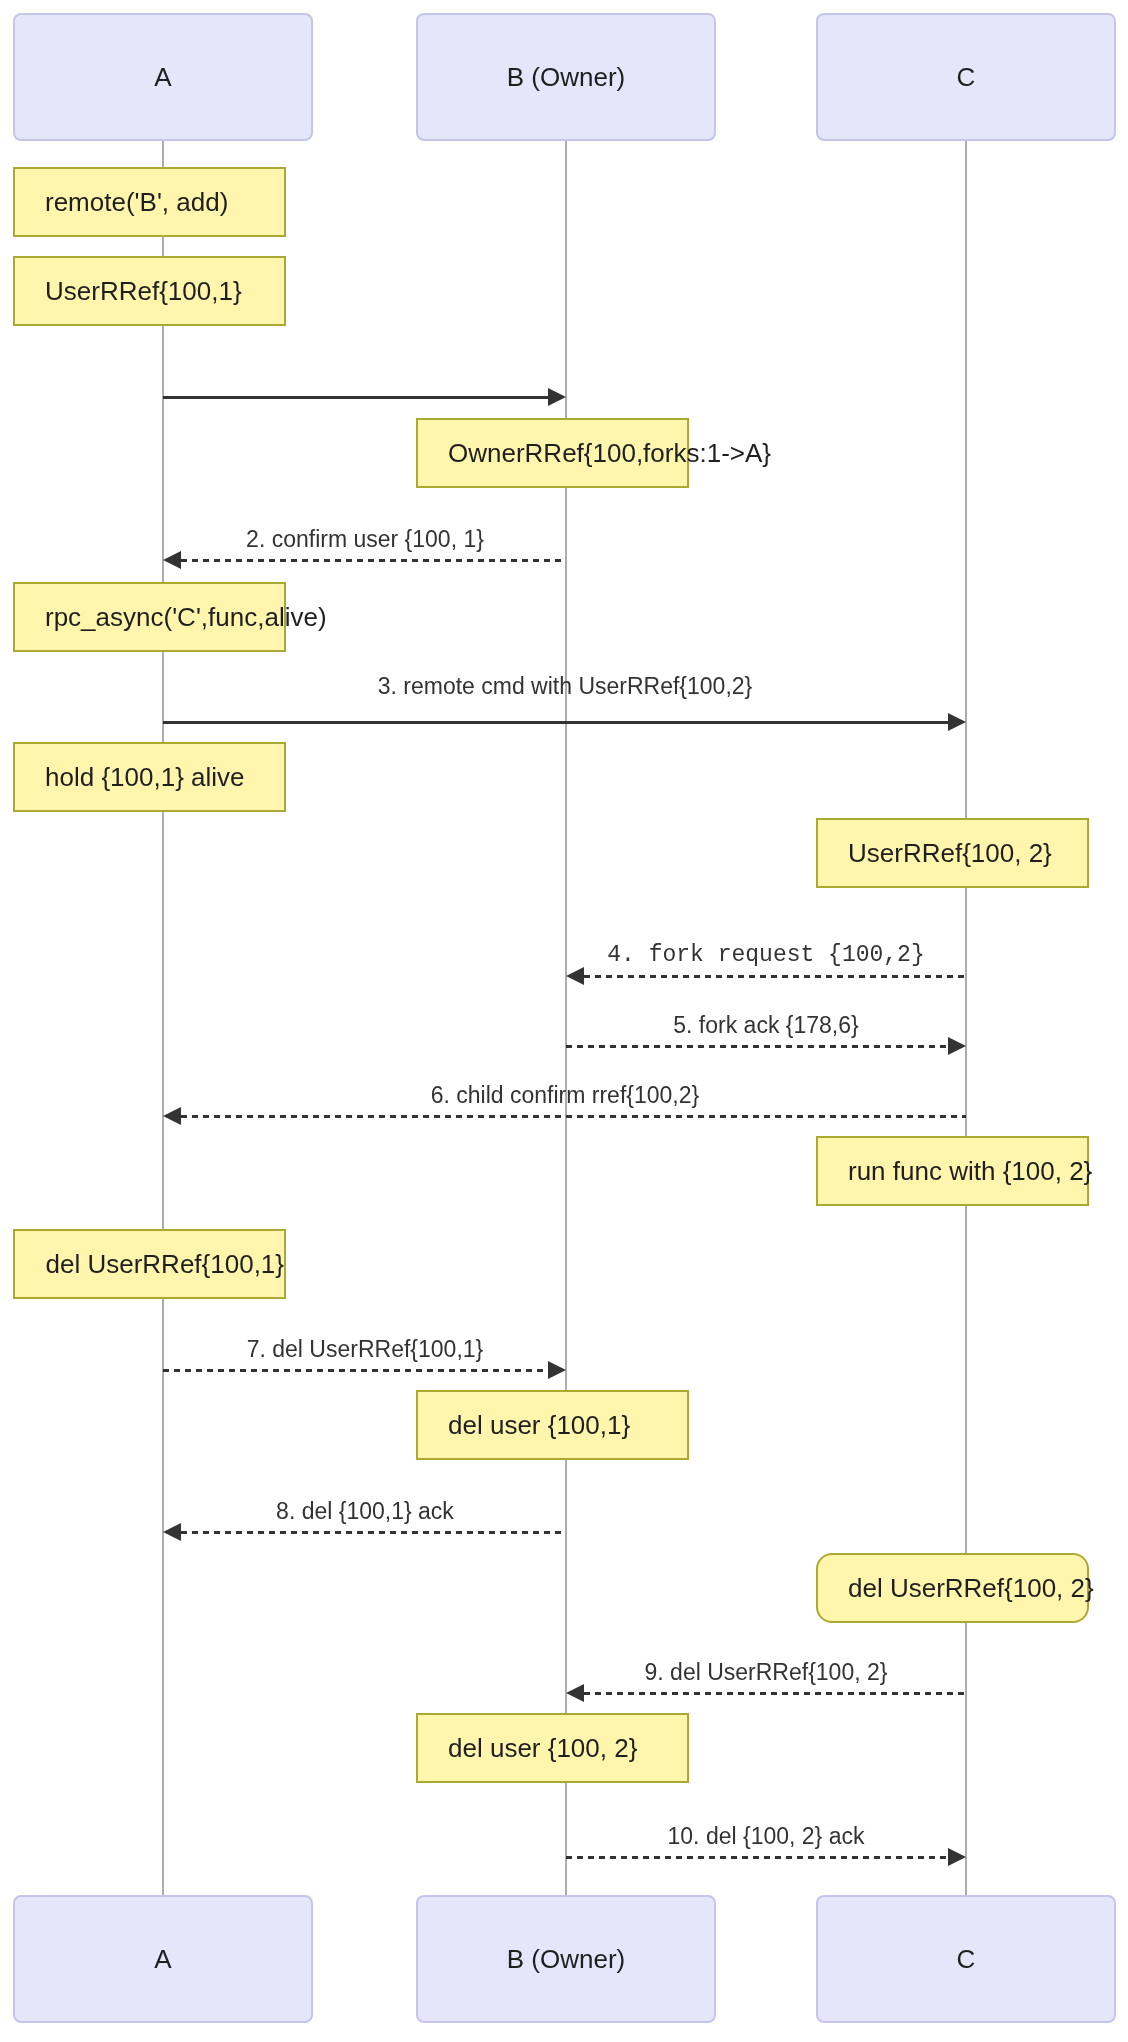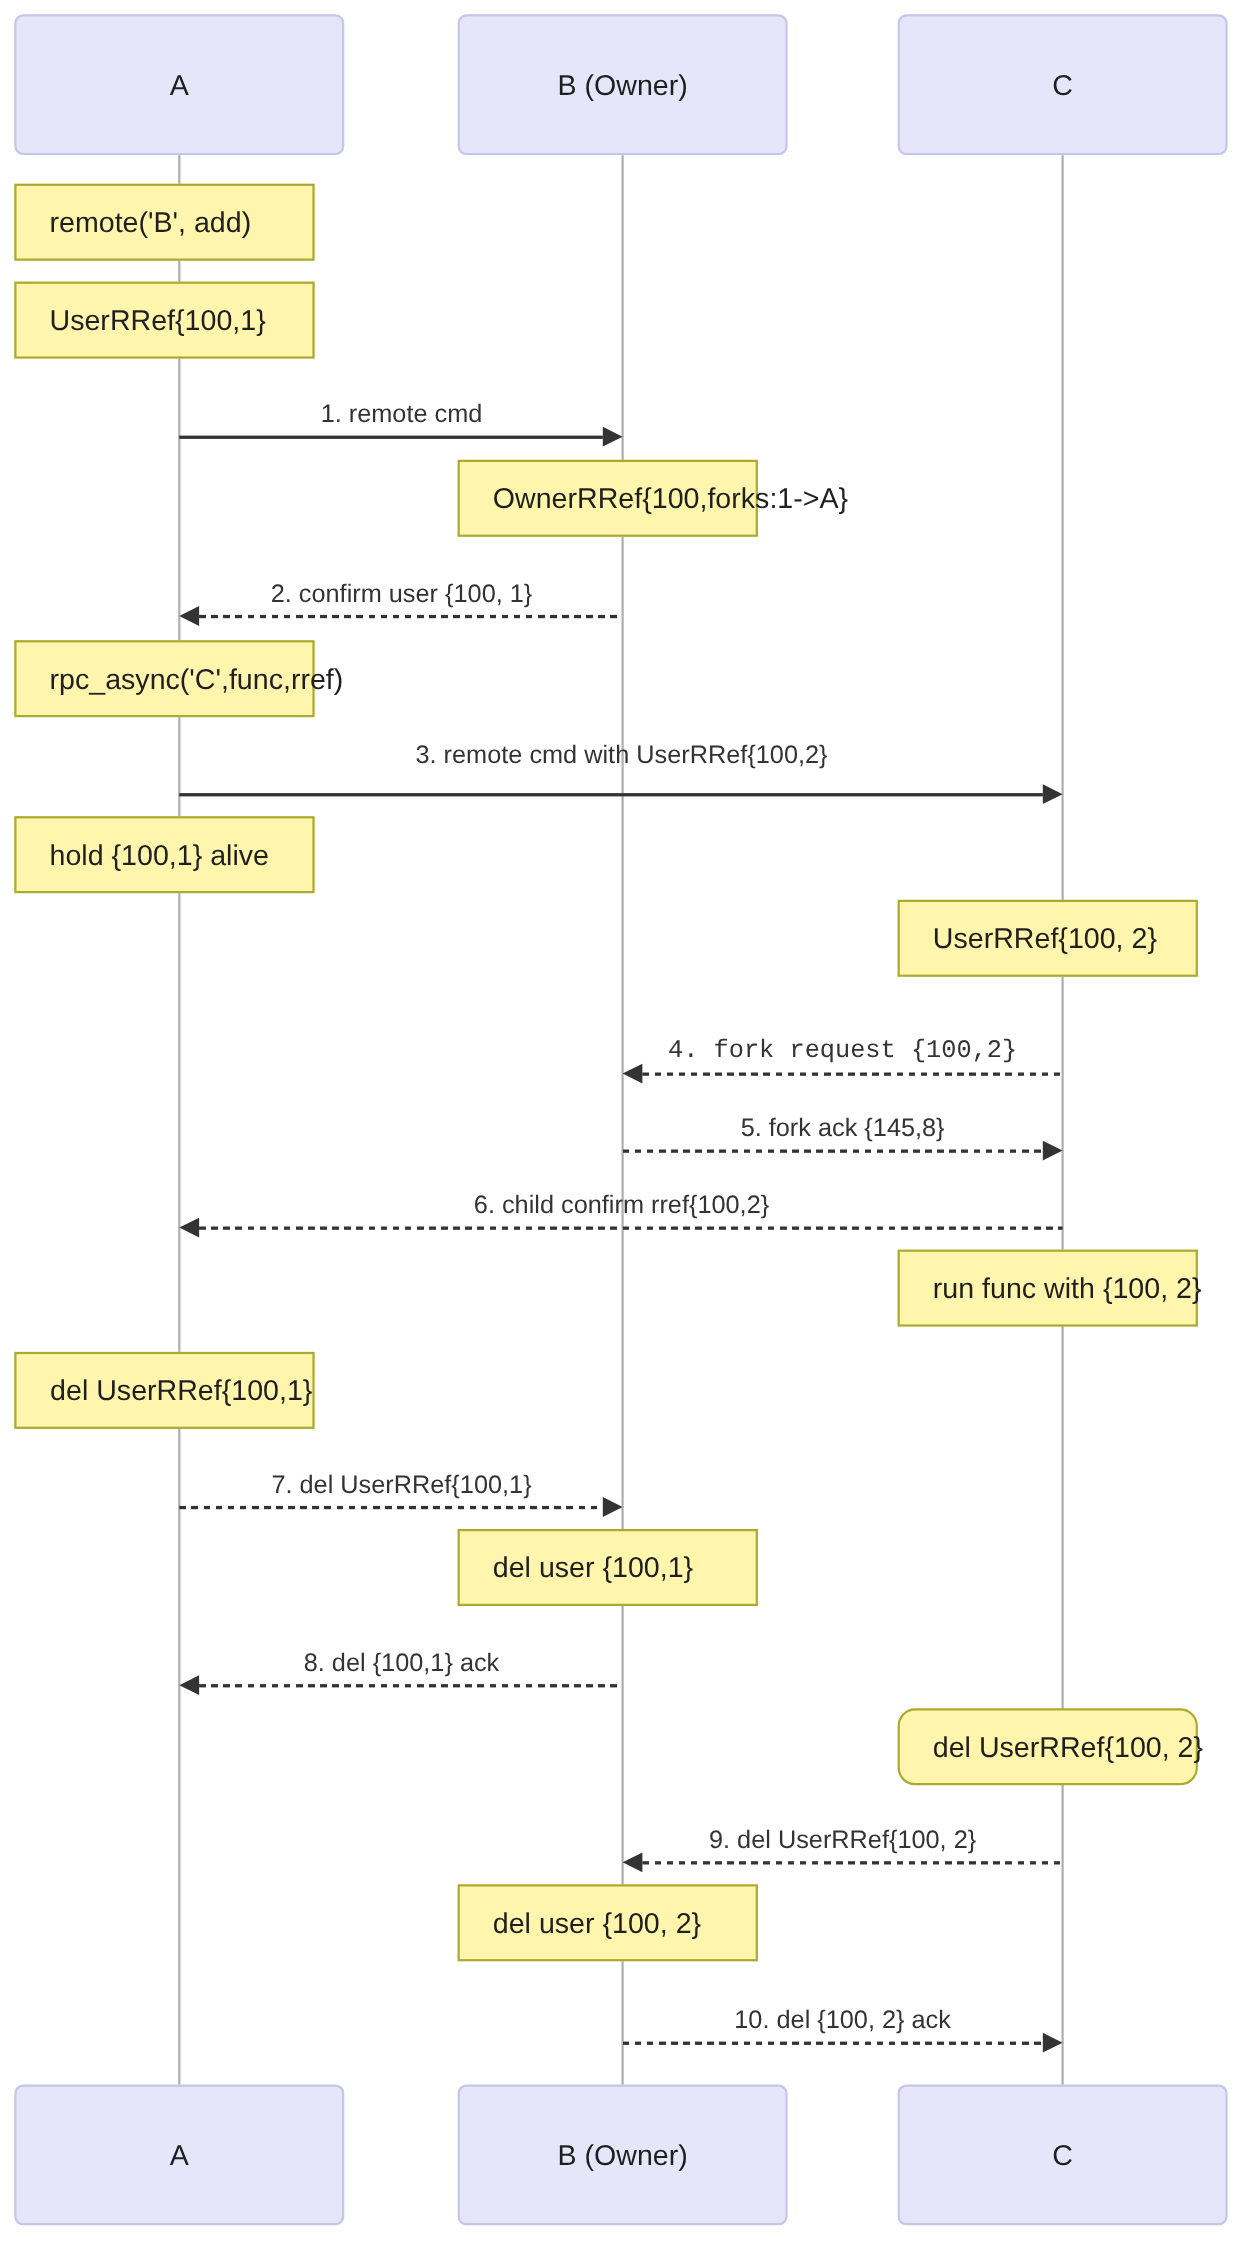--- a/index.html
+++ b/index.html
@@ -89,46 +89,45 @@
   <div class="actor" style="left:416px; top:13px;">B (Owner)</div>
   <div class="actor" style="left:816px; top:13px;">C</div>
 
   <div class="actor" style="left:13px; top:1895px;">A</div>
   <div class="actor" style="left:416px; top:1895px;">B (Owner)</div>
   <div class="actor" style="left:816px; top:1895px;">C</div>
 
   <div class="note" style="left:13px; top:167px;">remote('B', add)</div>
   <div class="note" style="left:13px; top:256px;">UserRRef{100,1}</div>
   <div class="note" style="left:416px; top:418px;">OwnerRRef{100,forks:1-&gt;A}</div>
-  <div class="note" style="left:13px; top:582px;">rpc_async('C',func,rref)</div>
+  <div class="note" style="left:13px; top:582px;">rpc_async('C',func,alive)</div>
   <div class="note" style="left:13px; top:742px;">hold {100,1} alive</div>
   <div class="note" style="left:816px; top:818px;">UserRRef{100, 2}</div>
   <div class="note" style="left:816px; top:1136px;">run func with {100, 2}</div>
   <div class="note" style="left:13px; top:1229px;text-align:right;">del UserRRef{100,1}</div>
   <div class="note" style="left:416px; top:1390px;">del user {100,1}</div>
   <div class="note" style="left:816px; top:1553px;border-radius:16px;">del UserRRef{100, 2}</div>
   <div class="note" style="left:416px; top:1713px;">del user {100, 2}</div>
 
-  <div class="msg-label" style="left:105px; top:360px;">1. remote cmd</div>
   <div class="msg-line solid" style="left:163px; top:396px; width:385px;"></div>
   <div class="arrowhead right" style="left:548px; top:388px;"></div>
 
   <div class="msg-label" style="left:105px; top:523px;">2. confirm user {100, 1}</div>
   <div class="msg-line dashed" style="left:181px; top:559px; width:385px;"></div>
   <div class="arrowhead left" style="left:163px; top:551px;"></div>
 
   <div class="msg-label" style="left:305px; top:670px;text-align:center;">3. remote cmd with UserRRef{100,2}</div>
   <div class="msg-line solid" style="left:163px; top:721px; width:785px;"></div>
   <div class="arrowhead right" style="left:948px; top:713px;"></div>
 
   <div class="msg-label" style="left:506px; top:939px;font-family:Liberation Mono, monospace;">4. fork request {100,2}</div>
   <div class="msg-line dashed" style="left:584px; top:975px; width:382px;"></div>
   <div class="arrowhead left" style="left:566px; top:967px;"></div>
 
-  <div class="msg-label" style="left:506px; top:1009px;">5. fork ack {145,8}</div>
+  <div class="msg-label" style="left:506px; top:1009px;">5. fork ack {178,6}</div>
   <div class="msg-line dashed" style="left:566px; top:1045px; width:382px;"></div>
   <div class="arrowhead right" style="left:948px; top:1037px;"></div>
 
   <div class="msg-label" style="left:305px; top:1079px;">6. child confirm rref{100,2}</div>
   <div class="msg-line dashed" style="left:181px; top:1115px; width:785px;"></div>
   <div class="arrowhead left" style="left:163px; top:1107px;"></div>
 
   <div class="msg-label" style="left:105px; top:1333px;">7. del UserRRef{100,1}</div>
   <div class="msg-line dashed" style="left:163px; top:1369px; width:385px;"></div>
   <div class="arrowhead right" style="left:548px; top:1361px;"></div>

